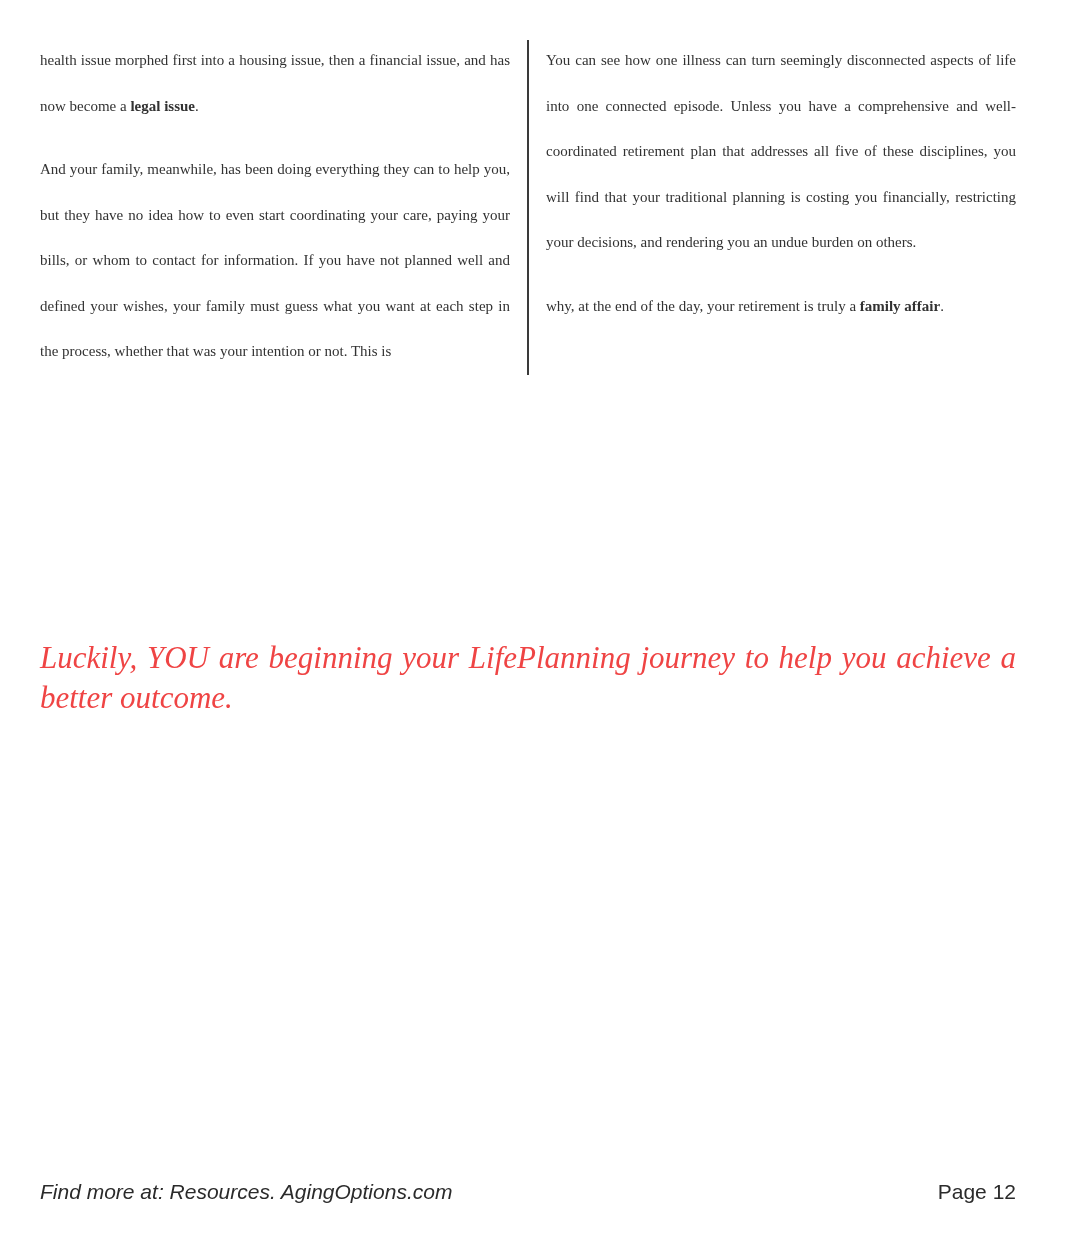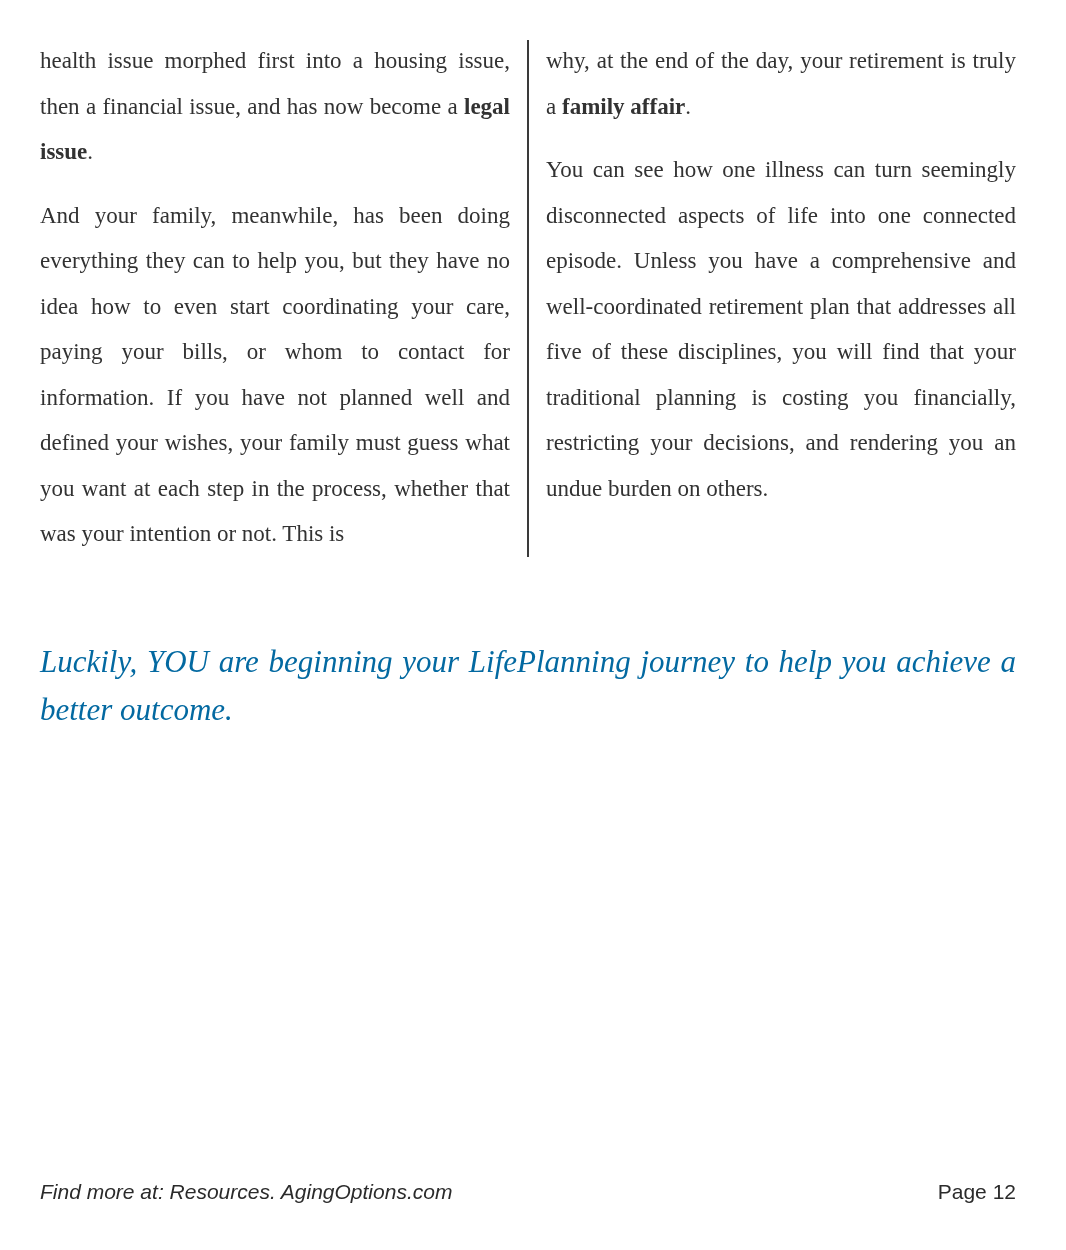--- a/index.html
+++ b/index.html
@@ -18,21 +18,21 @@
   .text-block {
     position: absolute;
     left: 40px;
     top: 38px;
     width: 976px;
     display: flex;
     align-items: stretch;
   }
   .col {
     width: 470px;
-    font-size: 23px;
+    font-size: 15px;
     line-height: 45.5px;
     text-align: justify;
     color: #323232;
   }
   .col p {
     margin: 0 0 18px 0;
   }
   .col p:last-child {
     margin-bottom: 0;
   }
@@ -45,23 +45,23 @@
     margin: 2px 17px 0 17px;
     align-self: stretch;
   }
   .pull-quote {
     position: absolute;
     left: 40px;
     top: 638px;
     width: 976px;
     font-style: italic;
     font-size: 31px;
-    line-height: 48px;
+    line-height: 40px;
     text-align: justify;
-    color: #0369a1;
+    color: #ef4444;
   }
   .footer {
     position: absolute;
     left: 40px;
     top: 1180px;
     width: 976px;
     display: flex;
     justify-content: space-between;
     align-items: flex-end;
     font-family: "Liberation Sans", sans-serif;
@@ -75,22 +75,22 @@
 </head>
 <body>
 
 <div class="text-block">
   <div class="col">
     <p><span>health issue morphed first into a housing issue, then a financial issue, and has now become a </span><b>legal issue</b><span>.</span></p>
     <p>And your family, meanwhile, has been doing everything they can to help you, but they have no idea how to even start coordinating your care, paying your bills, or whom to contact for information. If you have not planned well and defined your wishes, your family must guess what you want at each step in the process, whether that was your intention or not. This is</p>
   </div>
   <div class="divider"></div>
   <div class="col">
+    <p>You can see how one illness can turn seemingly disconnected aspects of life into one connected episode. Unless you have a comprehensive and well-coordinated retirement plan that addresses all five of these disciplines, you will find that your traditional planning is costing you financially, restricting your decisions, and rendering you an undue burden on others.</p>
     <p><span>why, at the end of the day, your retirement is truly a </span><b>family affair</b><span>.</span></p>
-    <p>You can see how one illness can turn seemingly disconnected aspects of life into one connected episode. Unless you have a comprehensive and well-coordinated retirement plan that addresses all five of these disciplines, you will find that your traditional planning is costing you financially, restricting your decisions, and rendering you an undue burden on others.</p>
   </div>
 </div>
 
 <div class="pull-quote">Luckily, YOU are beginning your LifePlanning journey to help you achieve a better outcome.</div>
 
 <div class="footer">
   <span class="footer-note">Find more at: Resources. AgingOptions.com</span>
   <span class="footer-page">Page 12</span>
 </div>
 

